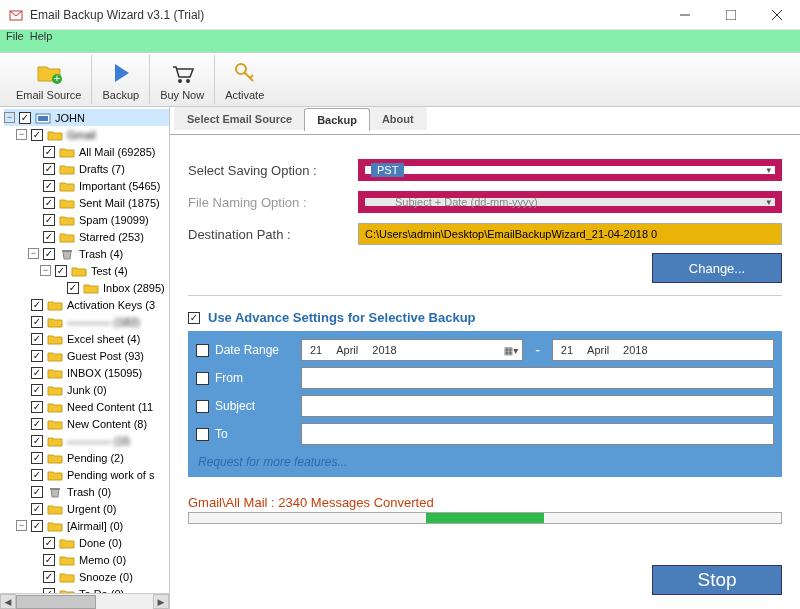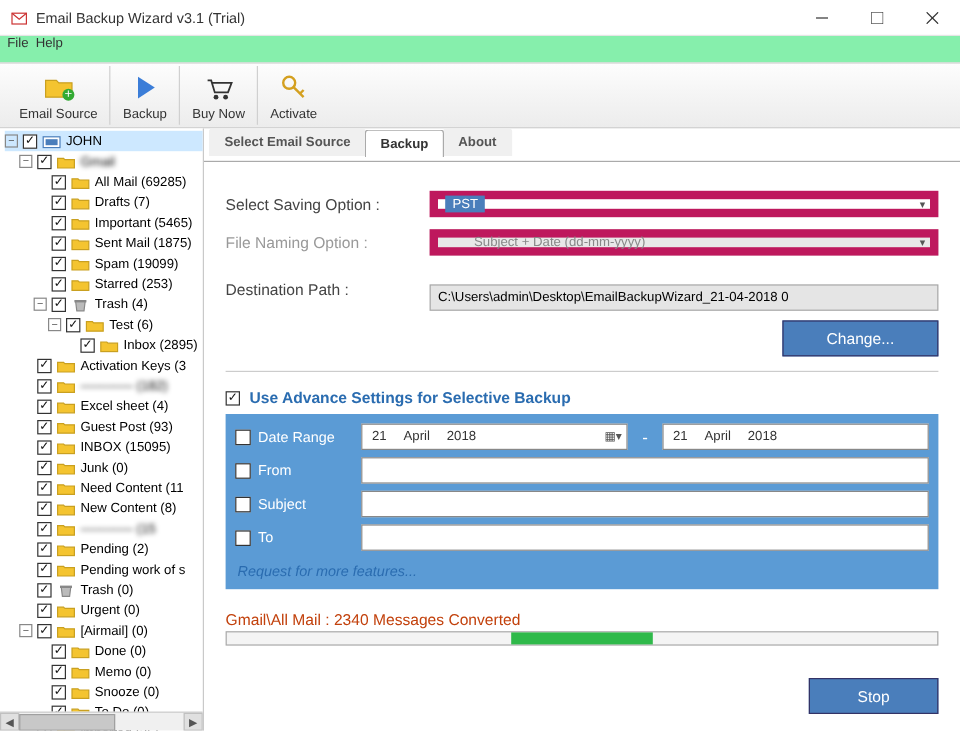--- a/index.html
+++ b/index.html
@@ -29,38 +29,38 @@
 .tabs { display:flex; align-items:flex-start; height:28px; border-bottom:1px solid #aaa; padding-left:4px; background:#fff; }
 .tab { padding:5px 12px; font-weight:bold; color:#555; border:1px solid transparent; border-bottom:none; border-top-left-radius:3px; border-top-right-radius:3px; cursor:pointer; background:#f0f0f0; margin-right:-1px; }
 .tab.active { background:#fff; border-color:#aaa; position:relative; top:1px; color:#333; }
 .panel { flex:1; padding: 24px 18px 10px 18px; overflow:hidden; position:relative; }
 .row { display:flex; align-items:center; margin-bottom:10px; }
 .row .label { width:170px; text-align:left; color:#444; font-size:13px; }
 .row .label.dim { color:#999; }
 .selectbox { flex:1; height:22px; border:7px solid #be185d; display:flex; align-items:center; padding:0 6px; background:#fff; position:relative; }
 .selectbox.dim { background:#e8e8e8; color:#888;padding-left:30px; }
 .selectbox .arrow { position:absolute; right:4px; color:#555; font-size:9px; }
-.textbox { flex:1; height:22px; border:1px solid #aaa; padding:0 6px; display:flex; align-items:center; background:#e5e5e5; overflow:hidden; white-space:nowrap;margin-top:14px; }
+.textbox { flex:1; height:22px; border:1px solid #aaa; padding:0 6px; display:flex; align-items:center; background:#eab308; overflow:hidden; white-space:nowrap; }
 .changebtn { margin-left:auto; width:130px; height:30px; background:#4a7ebb; color:#fff; border:1px solid #336; display:flex; align-items:center; justify-content:center; font-size:13px; cursor:pointer; }
 .sep { height:1px; background:#ccc; margin:12px 0 14px 0; }
 .adv { display:flex; align-items:center; gap:8px; margin-bottom:6px; }
 .adv .label { color:#2a6cb0; font-weight:bold; font-size:13px; }
 .advbox { background:#5b9bd5; padding:6px 8px 8px 8px; }
 .advrow { display:flex; align-items:center; height:26px; gap:6px; margin-bottom:2px; }
 .advrow .achk { width:13px; height:13px; border:1px solid #333; background:#fff; cursor:pointer; }
 .advrow .albl { width:80px; color:#fff; font-size:12px; }
 .datepick { flex:1; height:22px; background:#fff; border:1px solid #888; display:flex; align-items:center; padding:0 8px; gap:14px; color:#333; position:relative; }
 .datepick .cal { position:absolute; right:4px; font-size:10px; color:#555; }
 .dash { color:#fff; padding:0 6px; font-size:14px; }
 .ainput { flex:1; height:22px; background:#fff; border:1px solid #888; }
 .reqlink { color:#2a6cb0; font-size:12px; margin-top:4px; padding:4px 0 0 2px; font-style:italic; }
 .status { margin-top:18px; font-size:13px; color:#c2410c; }
 .progress { height:12px; border:1px solid #aaa; margin-top:2px; position:relative; background:#f4f4f4; }
 .progress .bar { position:absolute; left:40%; width:20%; height:100%; background:#2fb94a; }
-.stopbtn { position:absolute; right:18px; bottom:14px; width:108px; height:30px; background:#4a7ebb; color:#fff; border:1px solid #336; display:flex; align-items:center; justify-content:center; font-size:13px; cursor:pointer; }
+.stopbtn { position:absolute; right:18px; bottom:14px; width:130px; height:30px; background:#4a7ebb; color:#fff; border:1px solid #336; display:flex; align-items:center; justify-content:center; font-size:19px; cursor:pointer; }
 .scrollh { position:absolute; left:0; bottom:0; right:0; height:16px; background:#f0f0f0; border-top:1px solid #ccc; display:flex; }
 .scrollh .arr { width:16px; display:flex; align-items:center; justify-content:center; background:#e0e0e0; border:1px solid #c0c0c0; color:#555; font-size:9px; }
 .scrollh .track { flex:1; position:relative; }
 .scrollh .thumb { position:absolute; left:0; top:1px; width:80px; height:14px; background:#c8c8c8; border:1px solid #a0a0a0; }
 </style>
 </head>
 <body>
 
 <div class="titlebar">
   <div class="ticon">
@@ -211,21 +211,21 @@
             <rect x="3" y="2" width="10" height="2" fill="#888"></rect>
           </svg></span>
         <span class="tlbl">Trash (4)</span>
       </div>
       <div class="trow" style="padding-left: 36px;">
         <span class="exp">−</span>
         <span class="chk">✓</span>
         <span class="fldr"><svg width="16" height="12">
             <path d="M1 3 L6 3 L7 4 L15 4 L15 11 L1 11 Z" fill="#f4c430" stroke="#c9a020"></path>
           </svg></span>
-        <span class="tlbl">Test (6)</span>
+        <span class="tlbl">Test (4)</span>
       </div>
       <div class="trow" style="padding-left: 48px;">
         <span class="expspacer"></span>
         <span class="chk">✓</span>
         <span class="fldr"><svg width="16" height="12">
             <path d="M1 3 L6 3 L7 4 L15 4 L15 11 L1 11 Z" fill="#f4c430" stroke="#c9a020"></path>
           </svg></span>
         <span class="tlbl">Inbox (2895)</span>
       </div>
       <div class="trow" style="padding-left: 12px;">

